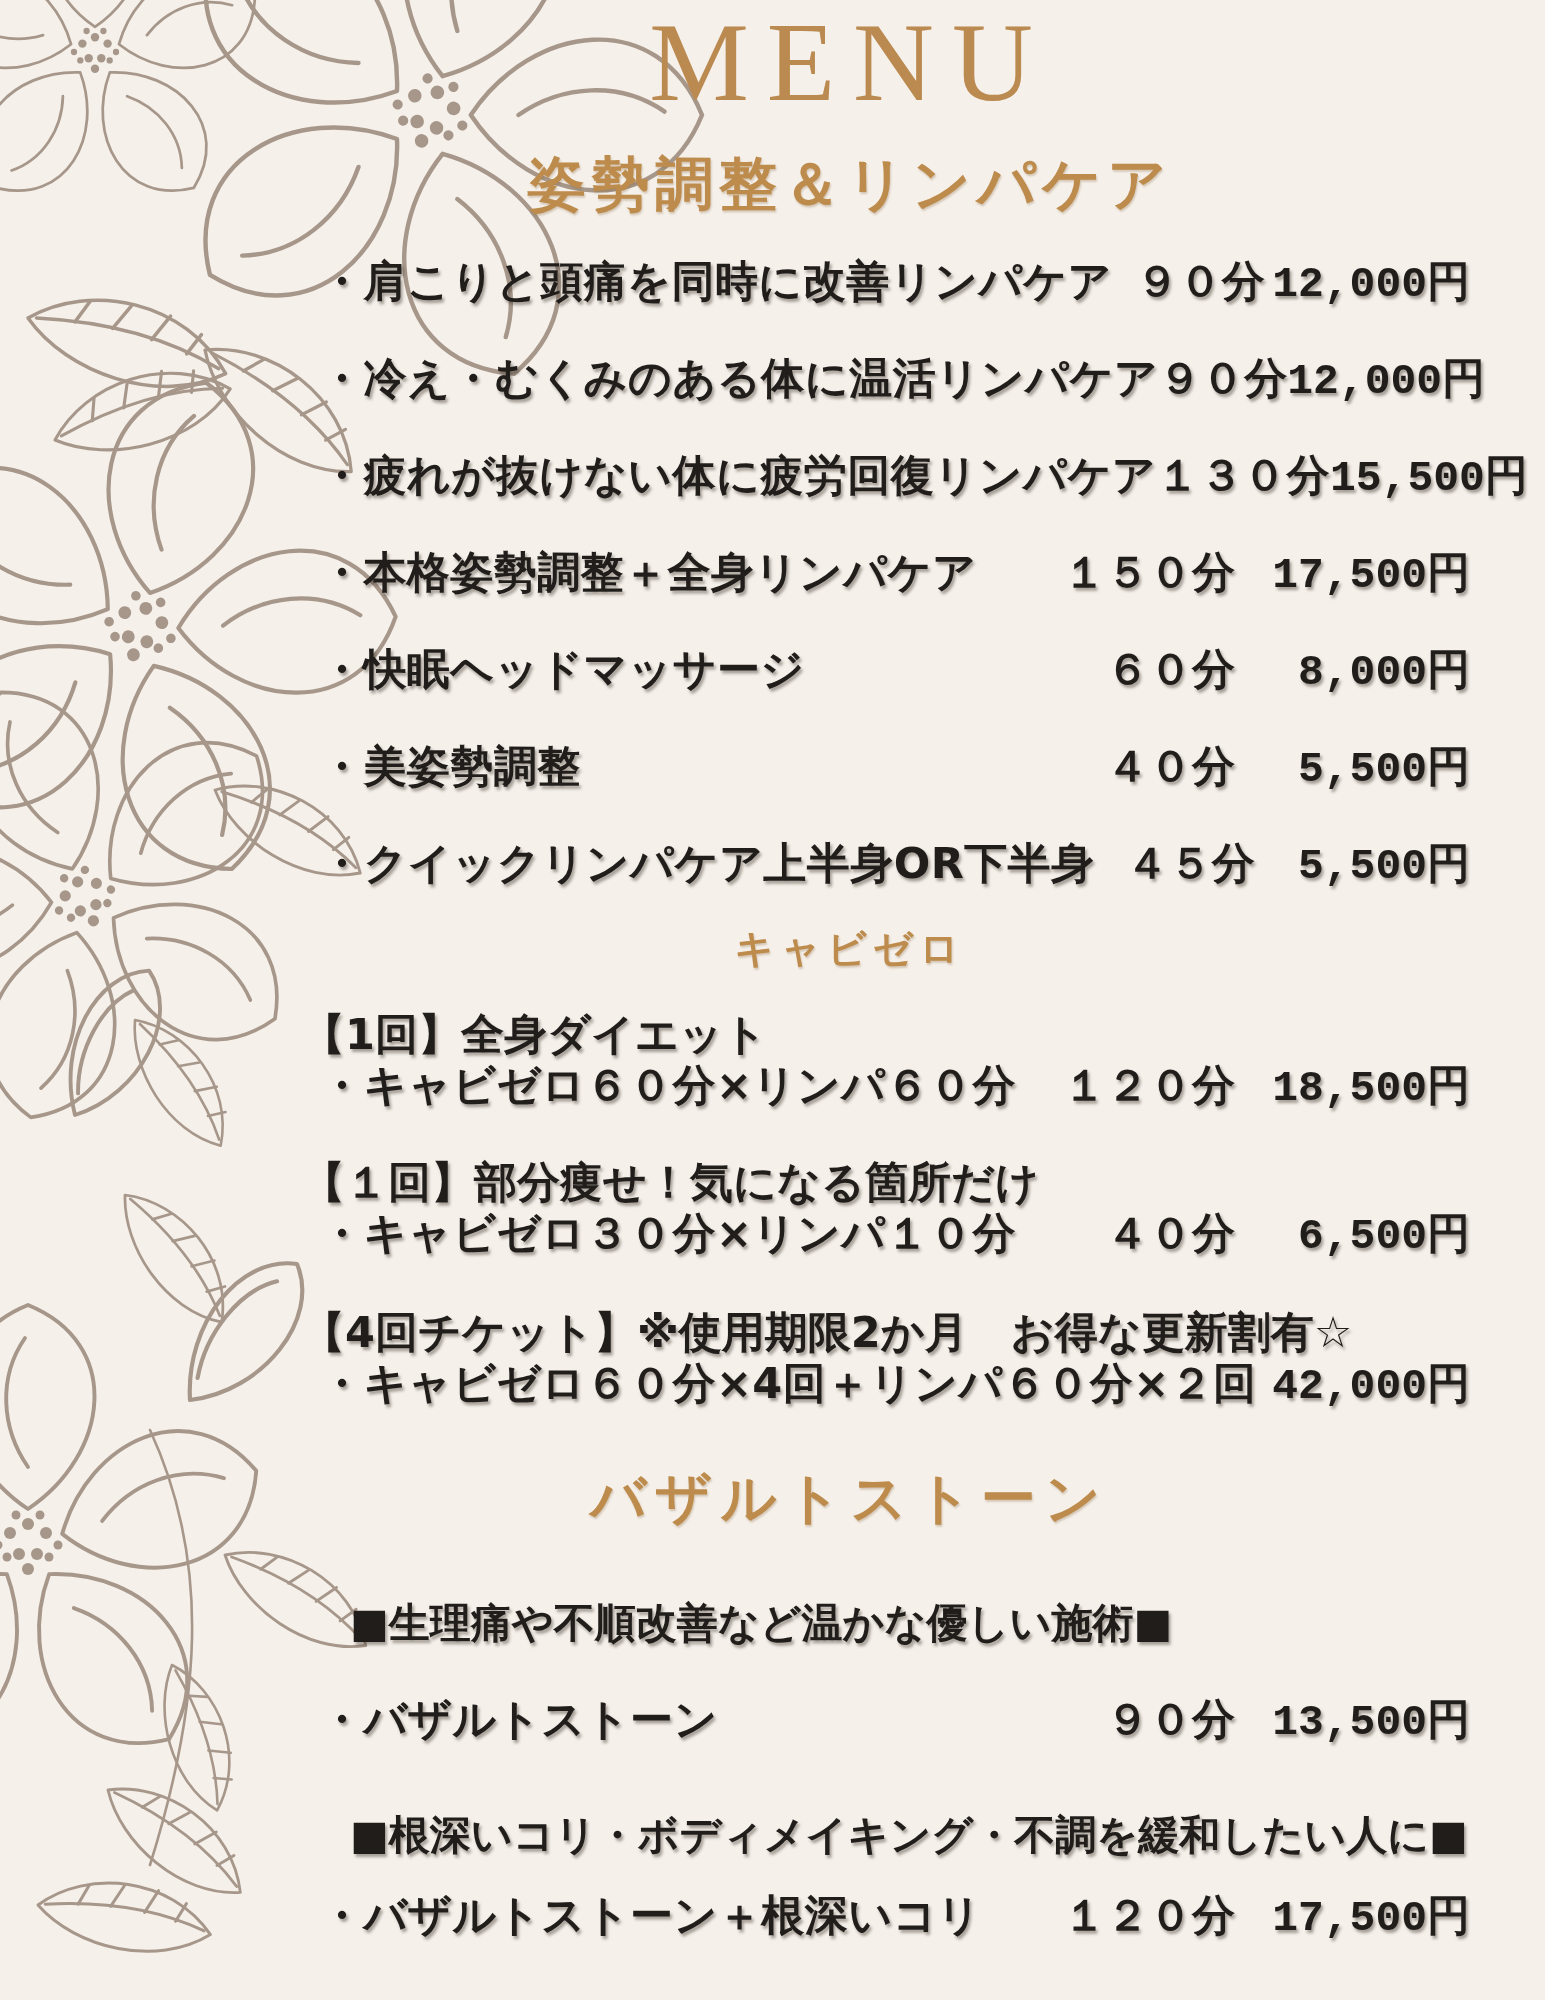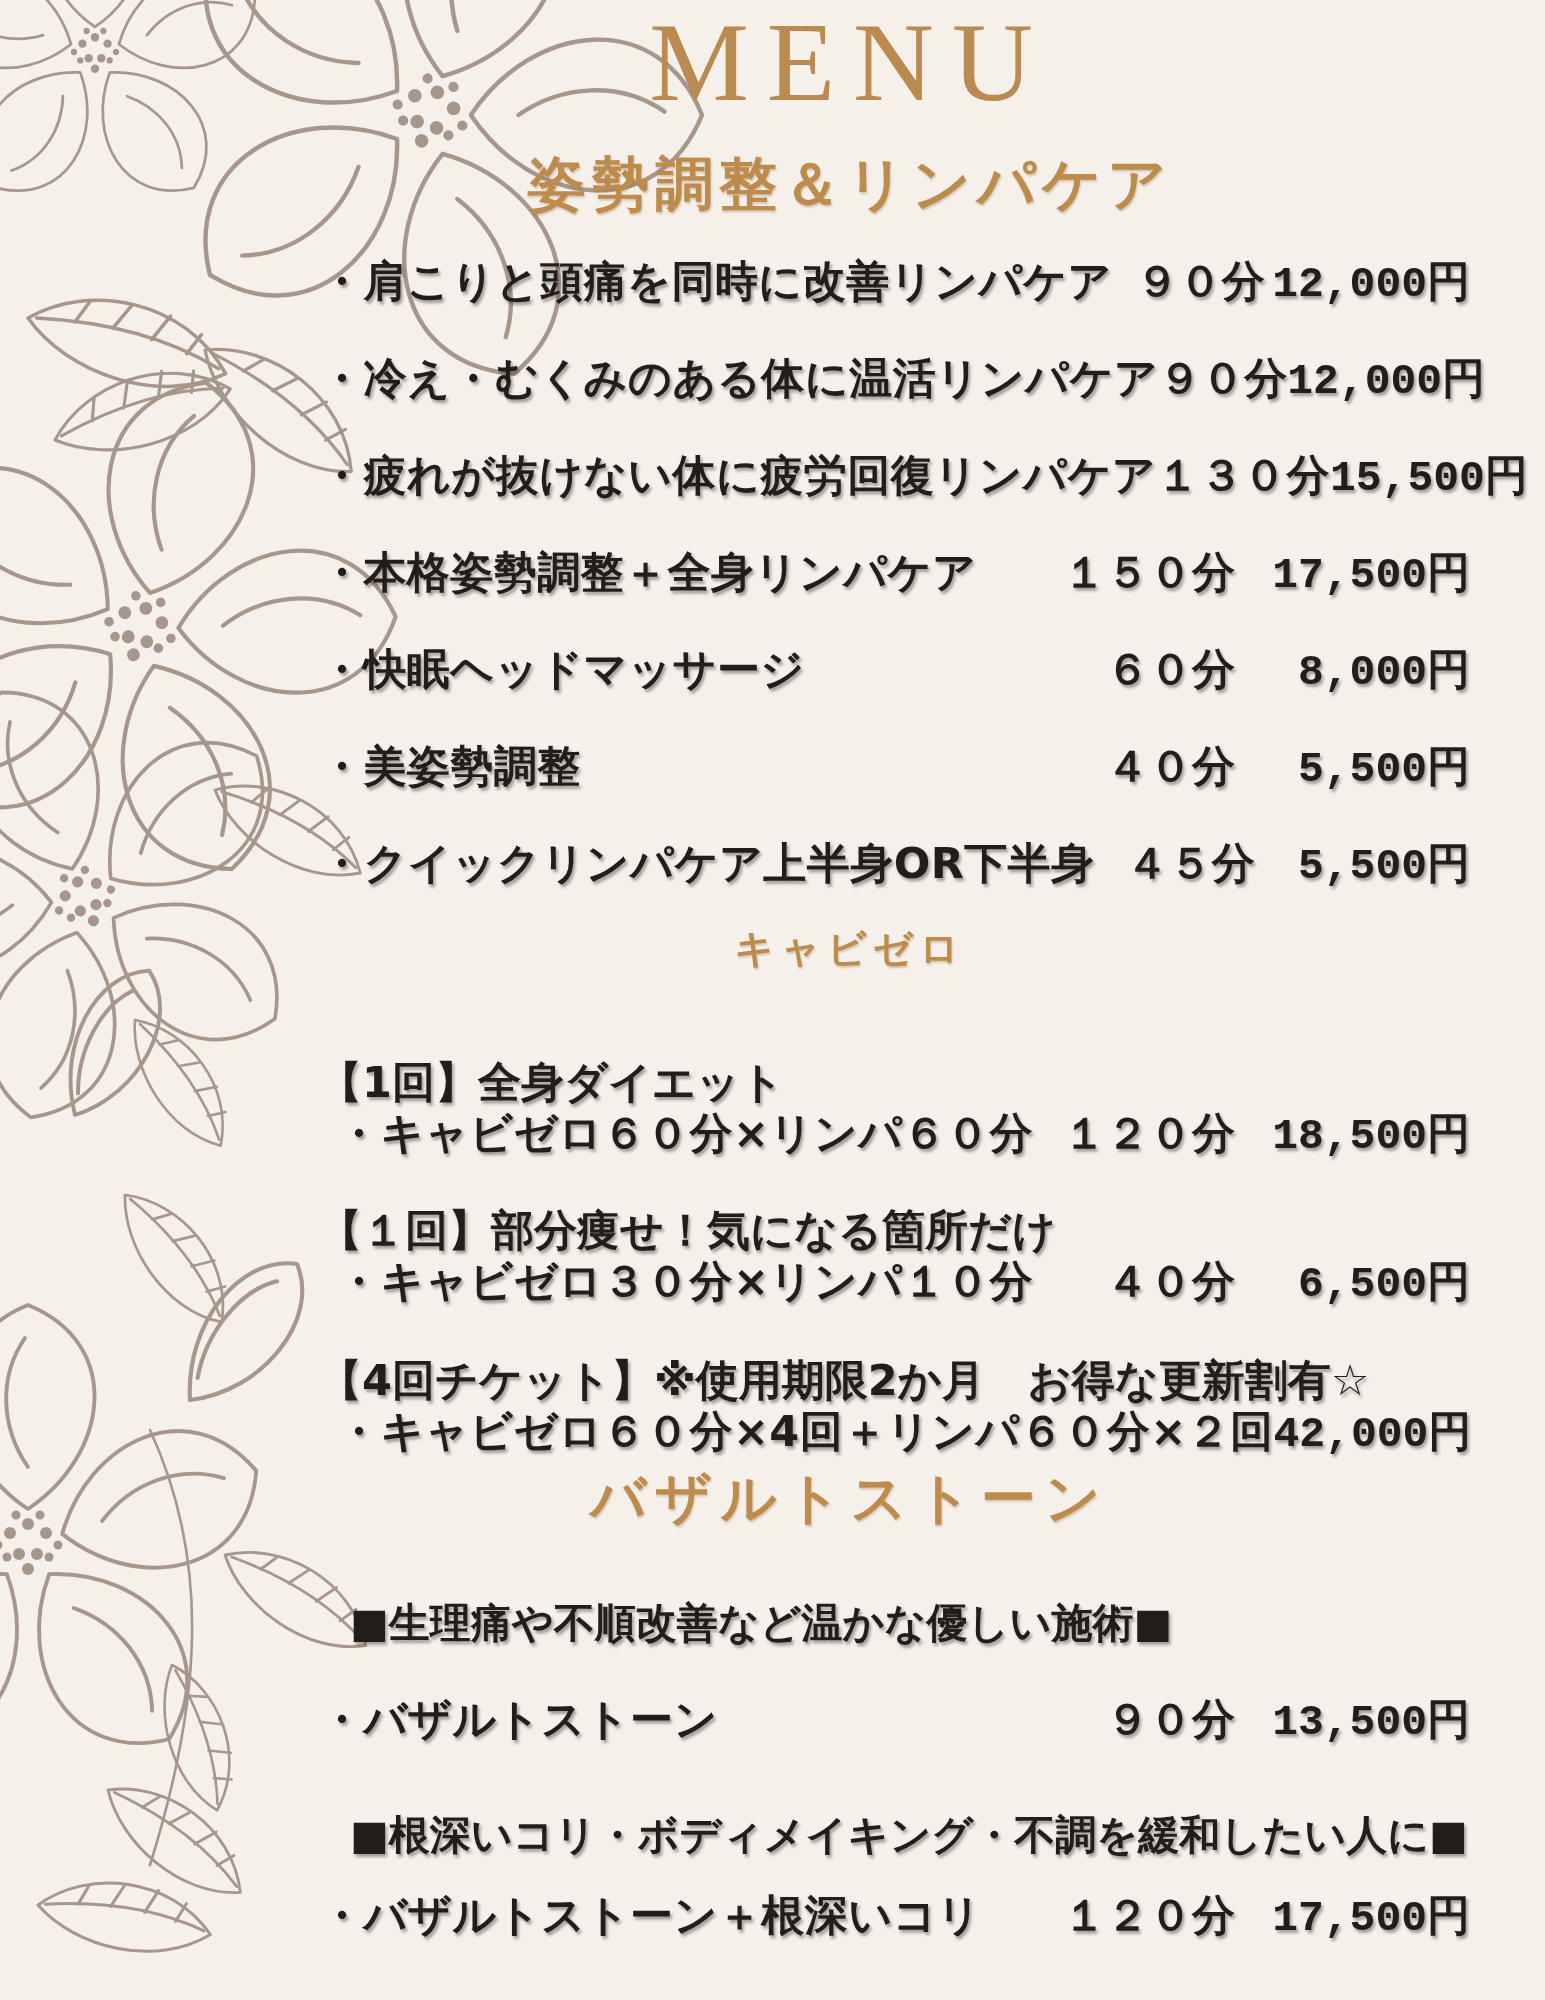--- a/index.html
+++ b/index.html
@@ -39,21 +39,21 @@
     display:flex;align-items:center;
     height:52px;
     padding-left:90px;
     font-size:43px;font-weight:700;
     text-shadow:2px 3px 3px rgba(45,35,25,.40);
   }
   .rows1 .row{margin-bottom:45px;}
   .row .name{flex:1;white-space:nowrap;letter-spacing:0.01em;}
   .row .dur{width:175px;text-align:right;white-space:nowrap;}
   .row .price{width:235px;text-align:right;white-space:nowrap;font-family:Liberation Mono, monospace;}
-  .group{position:absolute;left:17px;right:0;margin-top:48px;}
+  .group{position:absolute;left:0;right:0;}
   #group-1{top:1010px;}
   #group-2{top:1158px;}
   #group-3{top:1308px;}
   .group-label{
     padding-left:72px;height:50px;display:flex;align-items:center;
     font-size:43px;font-weight:700;white-space:nowrap;
     text-shadow:2px 3px 3px rgba(45,35,25,.40);
   }
   .note{
     position:absolute;left:120px;

